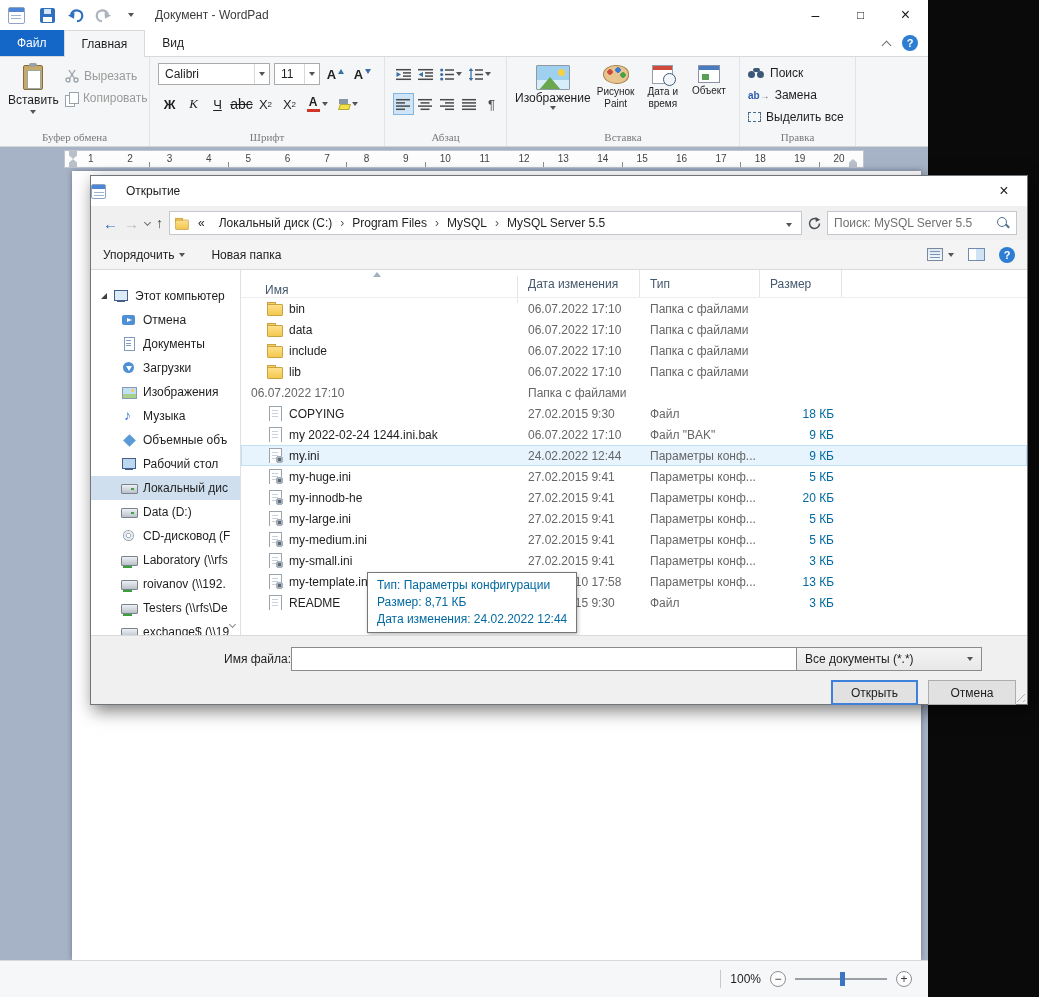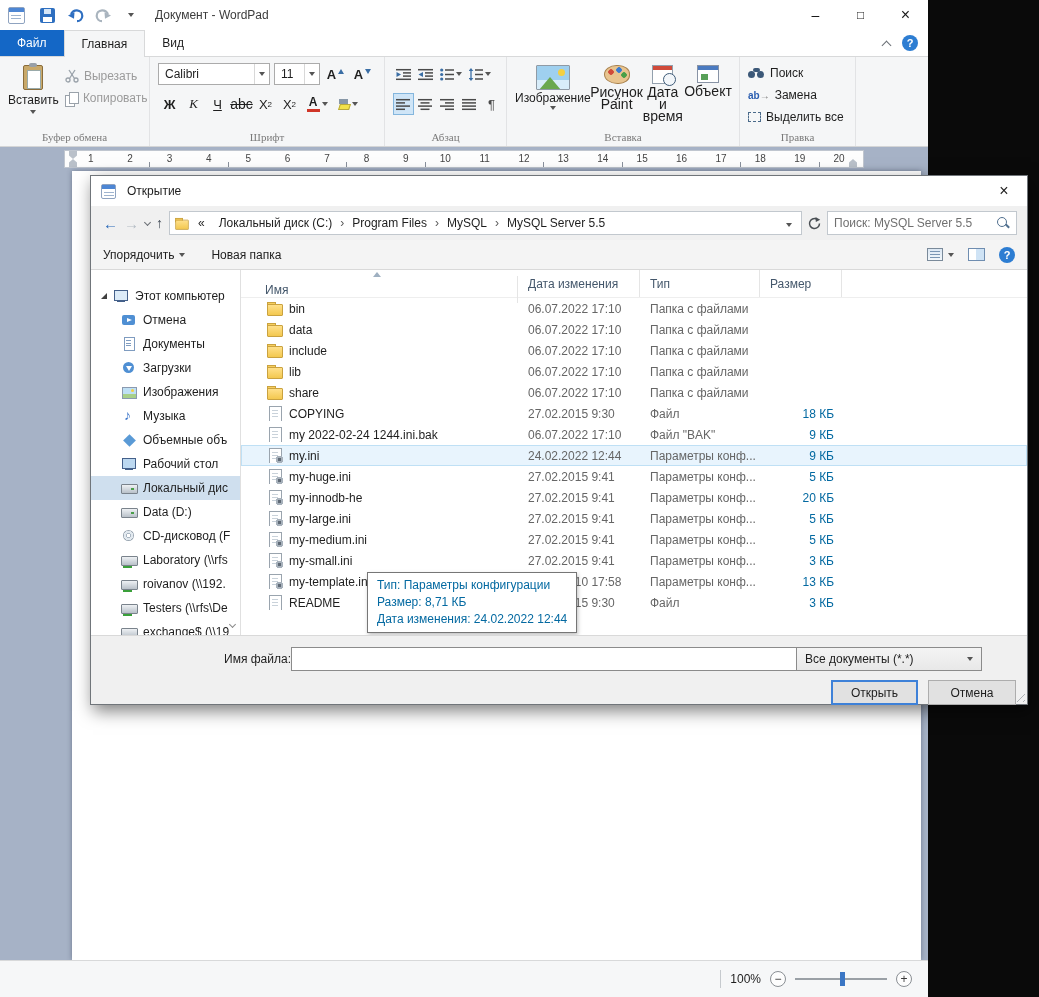--- a/index.html
+++ b/index.html
@@ -74,21 +74,21 @@
 
   .g-paragraph { width:122px; }
   .prow { display:flex; gap:1px; align-items:center; }
   .prow + .prow { margin-top:8px; }
   .pbtn { min-width:21px; height:22px; display:flex; align-items:center; justify-content:center; gap:1px; }
   .pbtn.active { background:#cfe5f7; border:1px solid #84b6dd; }
   .pilcrow { font-size:13px; color:#4a4a4a; }
 
   .g-insert { width:233px; display:flex; gap:2px; }
   .big-btn { display:flex; flex-direction:column; align-items:center; gap:2px; padding-top:2px; text-align:center; }
-  .big-btn .lbl { font-size:14px; line-height:12px; }
+  .big-btn .lbl { font-size:10px; line-height:12px; }
   .big-btn.wide .lbl { font-size:12px; }
   .icon-image { width:34px; height:25px; border:1px solid #8f9aa5; border-radius:1px; position:relative; overflow:hidden;
                 background:linear-gradient(#9fd0ef 0 60%, #d8edfa 60%); }
   .icon-image::before { content:''; position:absolute; right:4px; top:3px; width:7px; height:7px; border-radius:50%; background:#f5d042; }
   .icon-image::after { content:''; position:absolute; left:2px; bottom:-1px; width:0; height:0;
                 border-left:11px solid transparent; border-right:11px solid transparent; border-bottom:13px solid #6aa84f; }
   .icon-paint { width:26px; height:19px; background:#e8c48f; border:1px solid #a8824f; border-radius:50% 48% 46% 54%; position:relative;
       background-image:radial-gradient(circle at 6px 6px,#d04a3a 0 2.5px,transparent 3px),
                        radial-gradient(circle at 14px 4px,#3a7ad0 0 2.5px,transparent 3px),
                        radial-gradient(circle at 19px 9px,#48a048 0 2.5px,transparent 3px); }
@@ -129,21 +129,21 @@
   .vsep { width:1px; height:18px; background:#c6cace; }
   .zoom-btn { width:16px; height:16px; border-radius:50%; border:1px solid #8a8f94; background:#fdfdfd; color:#3a3a3a;
               display:flex; align-items:center; justify-content:center; font-size:12px; line-height:1; }
   .slider { position:relative; width:92px; height:16px; }
   .slider-track { position:absolute; left:0; right:0; top:7px; height:2px; background:#9aa0a6; }
   .slider-thumb { position:absolute; left:45px; top:1px; width:5px; height:14px; background:#3a76c4; }
 
   
   .dialog { position:absolute; left:90px; top:175px; width:938px; height:530px; background:#f0f0f0;
             border:1px solid #70757a; box-shadow:3px 6px 16px rgba(0,0,0,.5); }
-  .d-titlebar { height:30px; background:#fff; display:flex; align-items:center; padding-left:10px; gap:11px; }
+  .d-titlebar { height:30px; background:#fff; display:flex; align-items:center; gap:20px; }
   .d-close { margin-left:auto; width:46px; height:30px; display:flex; align-items:center; justify-content:center; font-size:16px; }
   .d-nav { height:34px; display:flex; align-items:center; padding:0 10px 0 12px; gap:6px; background:#f0f0f0; }
   .nav-arrow { font-size:15px; line-height:1; }
   .nav-back { color:#2868b8; } .nav-fwd { color:#b4bcc4; } .nav-up { color:#3a4450; font-size:14px; }
   .addressbar { flex:1; height:24px; background:#fff; border:1px solid #c2c8ce; display:flex; align-items:center; padding:0 4px; gap:2px; overflow:hidden; }
   .crumb { padding:0 6px; white-space:nowrap; }
   .crumb-sep { color:#5a5a5a; font-size:12px; }
   .addr-caret { margin-left:auto; padding:0 5px; }
   .searchbox { width:190px; height:24px; background:#fff; border:1px solid #c2c8ce; display:flex; align-items:center; padding:0 6px; gap:4px; }
   .searchbox input { flex:1; border:none; outline:none; font:inherit; color:#333; min-width:0; background:transparent; }
@@ -750,24 +750,20 @@
             <div class="cell-name">
               <span class="fi folder"></span>
               <span>lib</span>
             </div>
             <div class="cell-meta">06.07.2022 17:10</div>
             <div class="cell-meta">Папка с файлами</div>
             <div class="cell-size"></div>
           </div>
 
           <div class="fl-grid file-row">
-            <div class="cell-name">
-              <span class="fi folder"></span>
-              <span>share</span>
-            </div>
             <div class="cell-meta">06.07.2022 17:10</div>
             <div class="cell-meta">Папка с файлами</div>
             <div class="cell-size"></div>
           </div>
 
           <div class="fl-grid file-row">
             <div class="cell-name">
               <span class="fi file"></span>
               <span>COPYING</span>
             </div>

